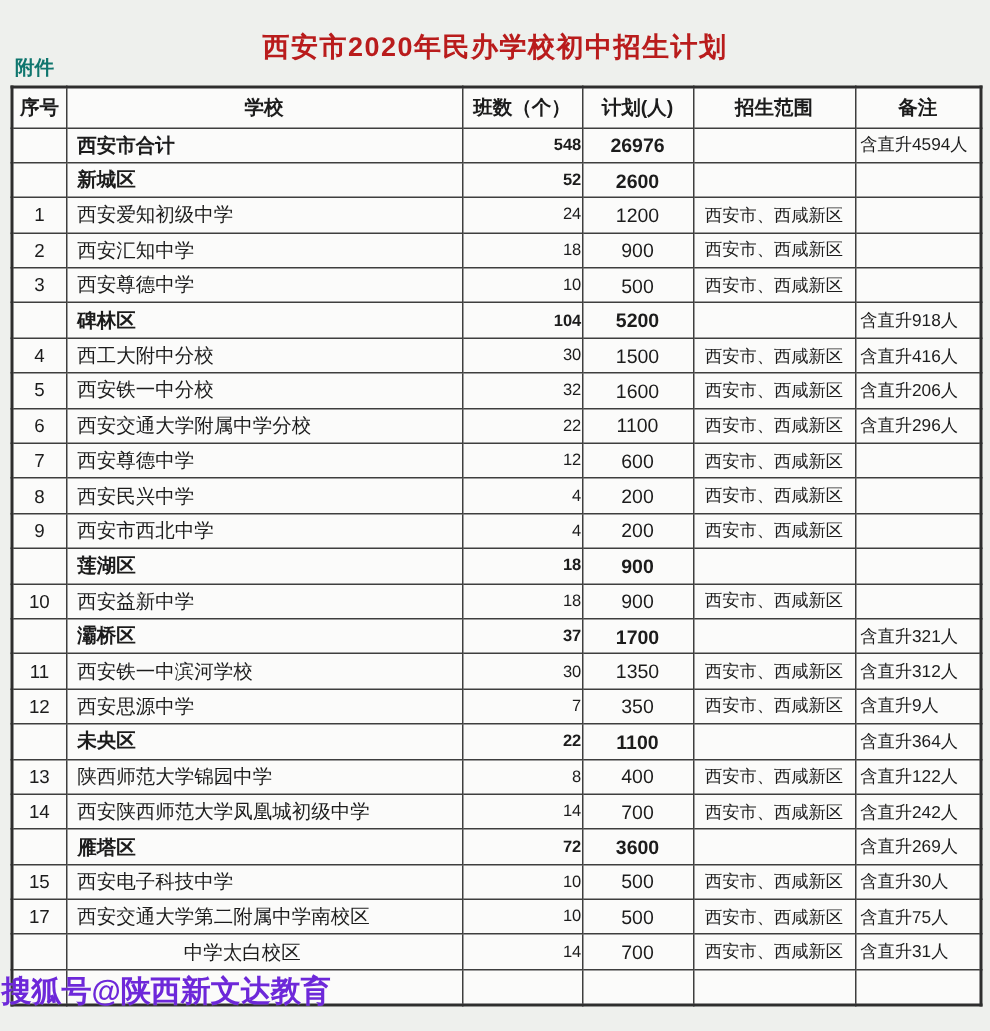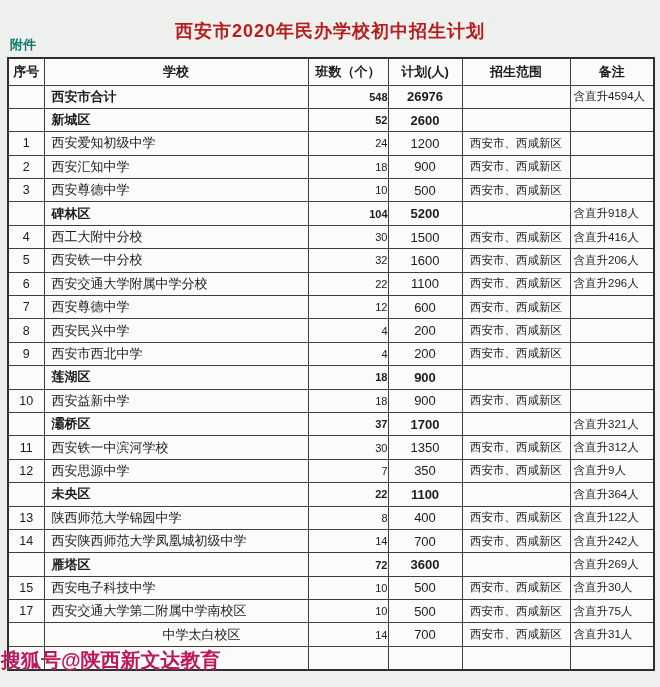--- a/index.html
+++ b/index.html
@@ -33,24 +33,24 @@
   .plan-table th { font-size:13px; font-weight:bold; text-align:center; }
   .plan-table tbody tr { height:23.4px; }
   td.seq     { text-align:center; font-size:12.5px; }
   td.school  { text-align:left; padding-left:7px; font-size:13px; }
   td.classes { text-align:right; font-size:11px; }
   td.plan    { text-align:center; font-size:13px; }
   td.scope   { text-align:center; font-size:11.5px; }
   td.note    { text-align:left; padding-left:3px; font-size:11.5px; }
   tr.bold td.school, tr.bold td.classes, tr.bold td.plan { font-weight:bold; }
   tr.partial { height:18px; }
-  tr.wm td.school { padding-left:118px; }
+  tr.wm td.school { padding-left:78px; }
   .watermark {
     position:absolute; left:1px; top:647px;
-    font-size:20px; font-weight:bold; color:#be185d;
+    font-size:20px; font-weight:bold; color:#6d28d9;
     white-space:nowrap; z-index:5;
     text-shadow:0 0 1px rgba(255,255,255,0.35);
   }
 </style>
 </head>
 <body>
 
 <div class="attachment">附件</div>
 <div class="title">西安市2020年民办学校初中招生计划</div>
 

